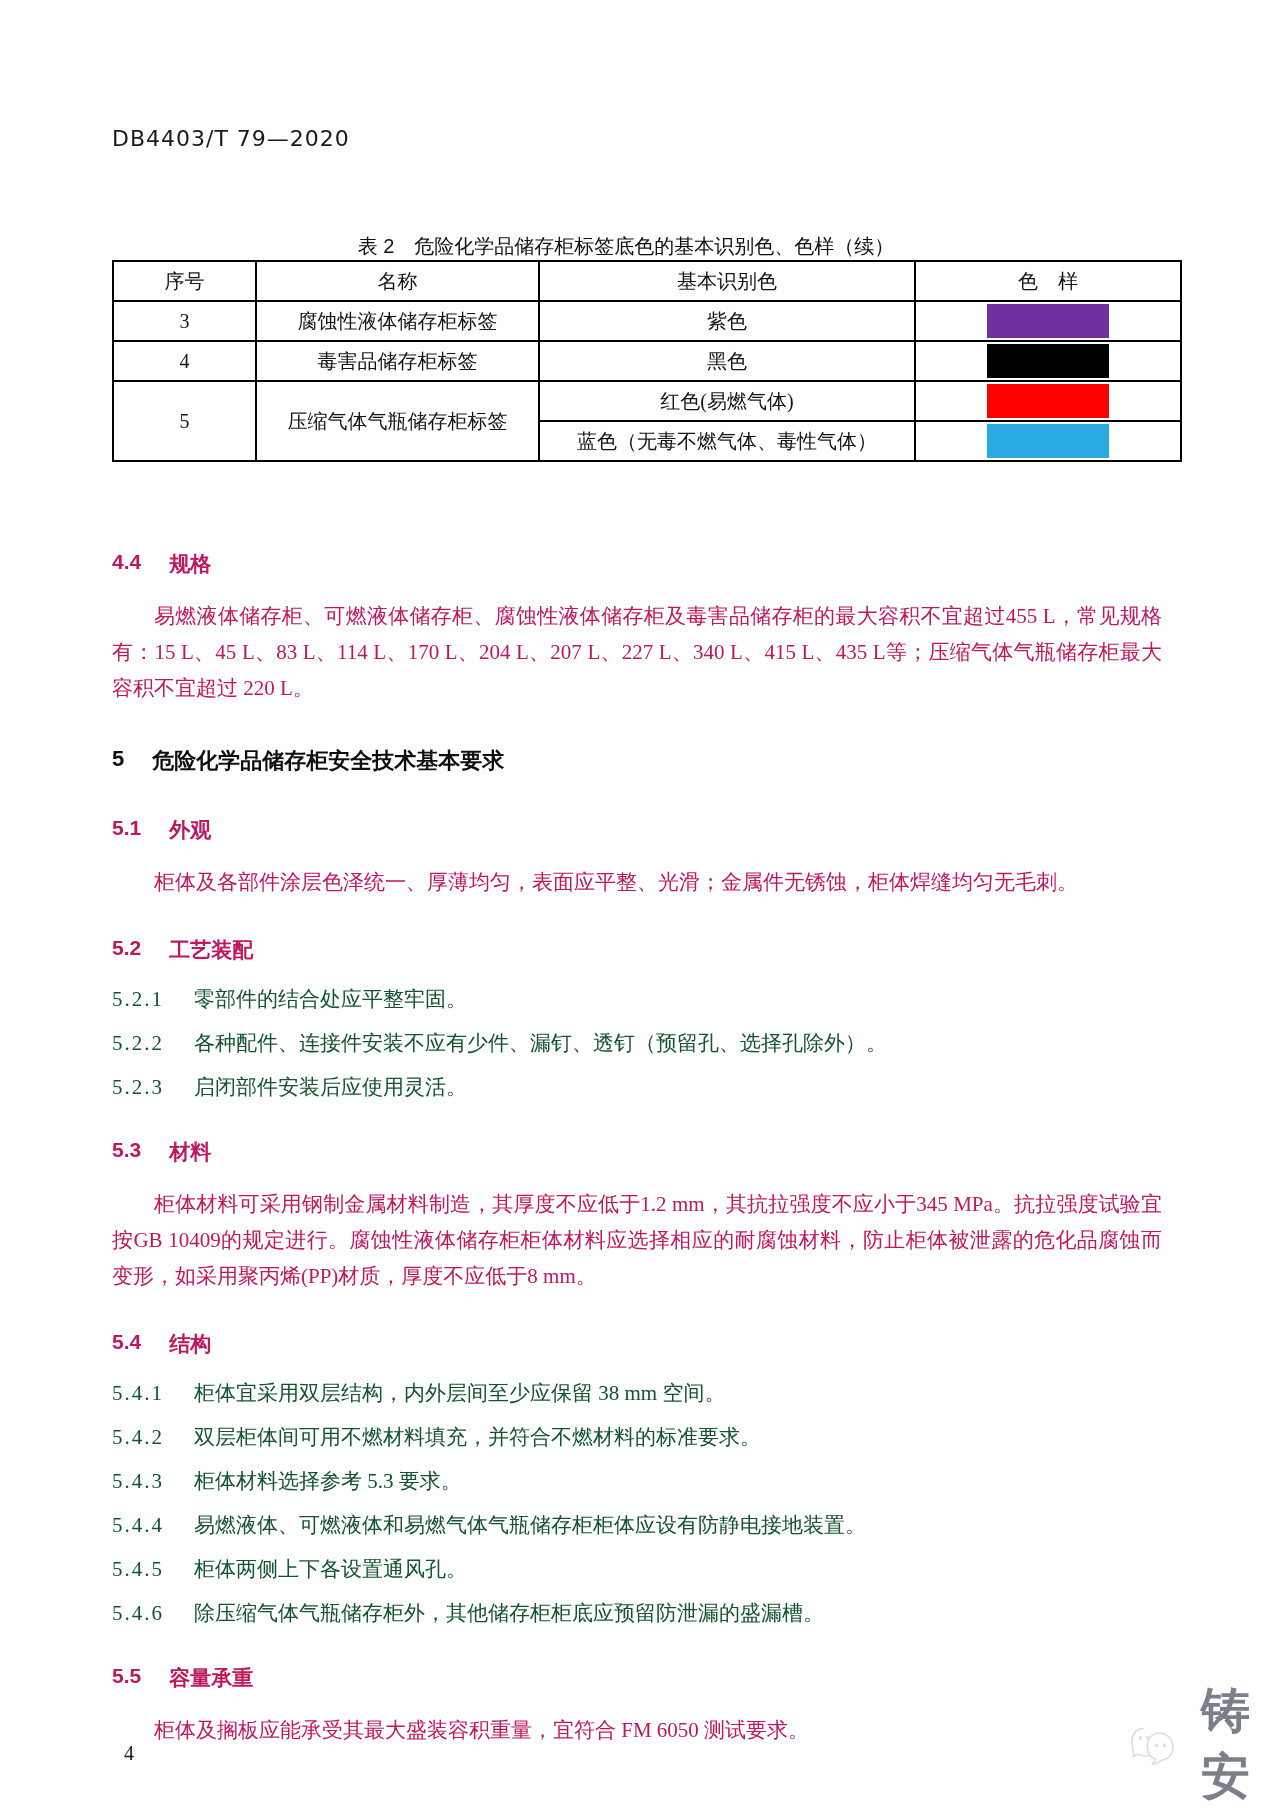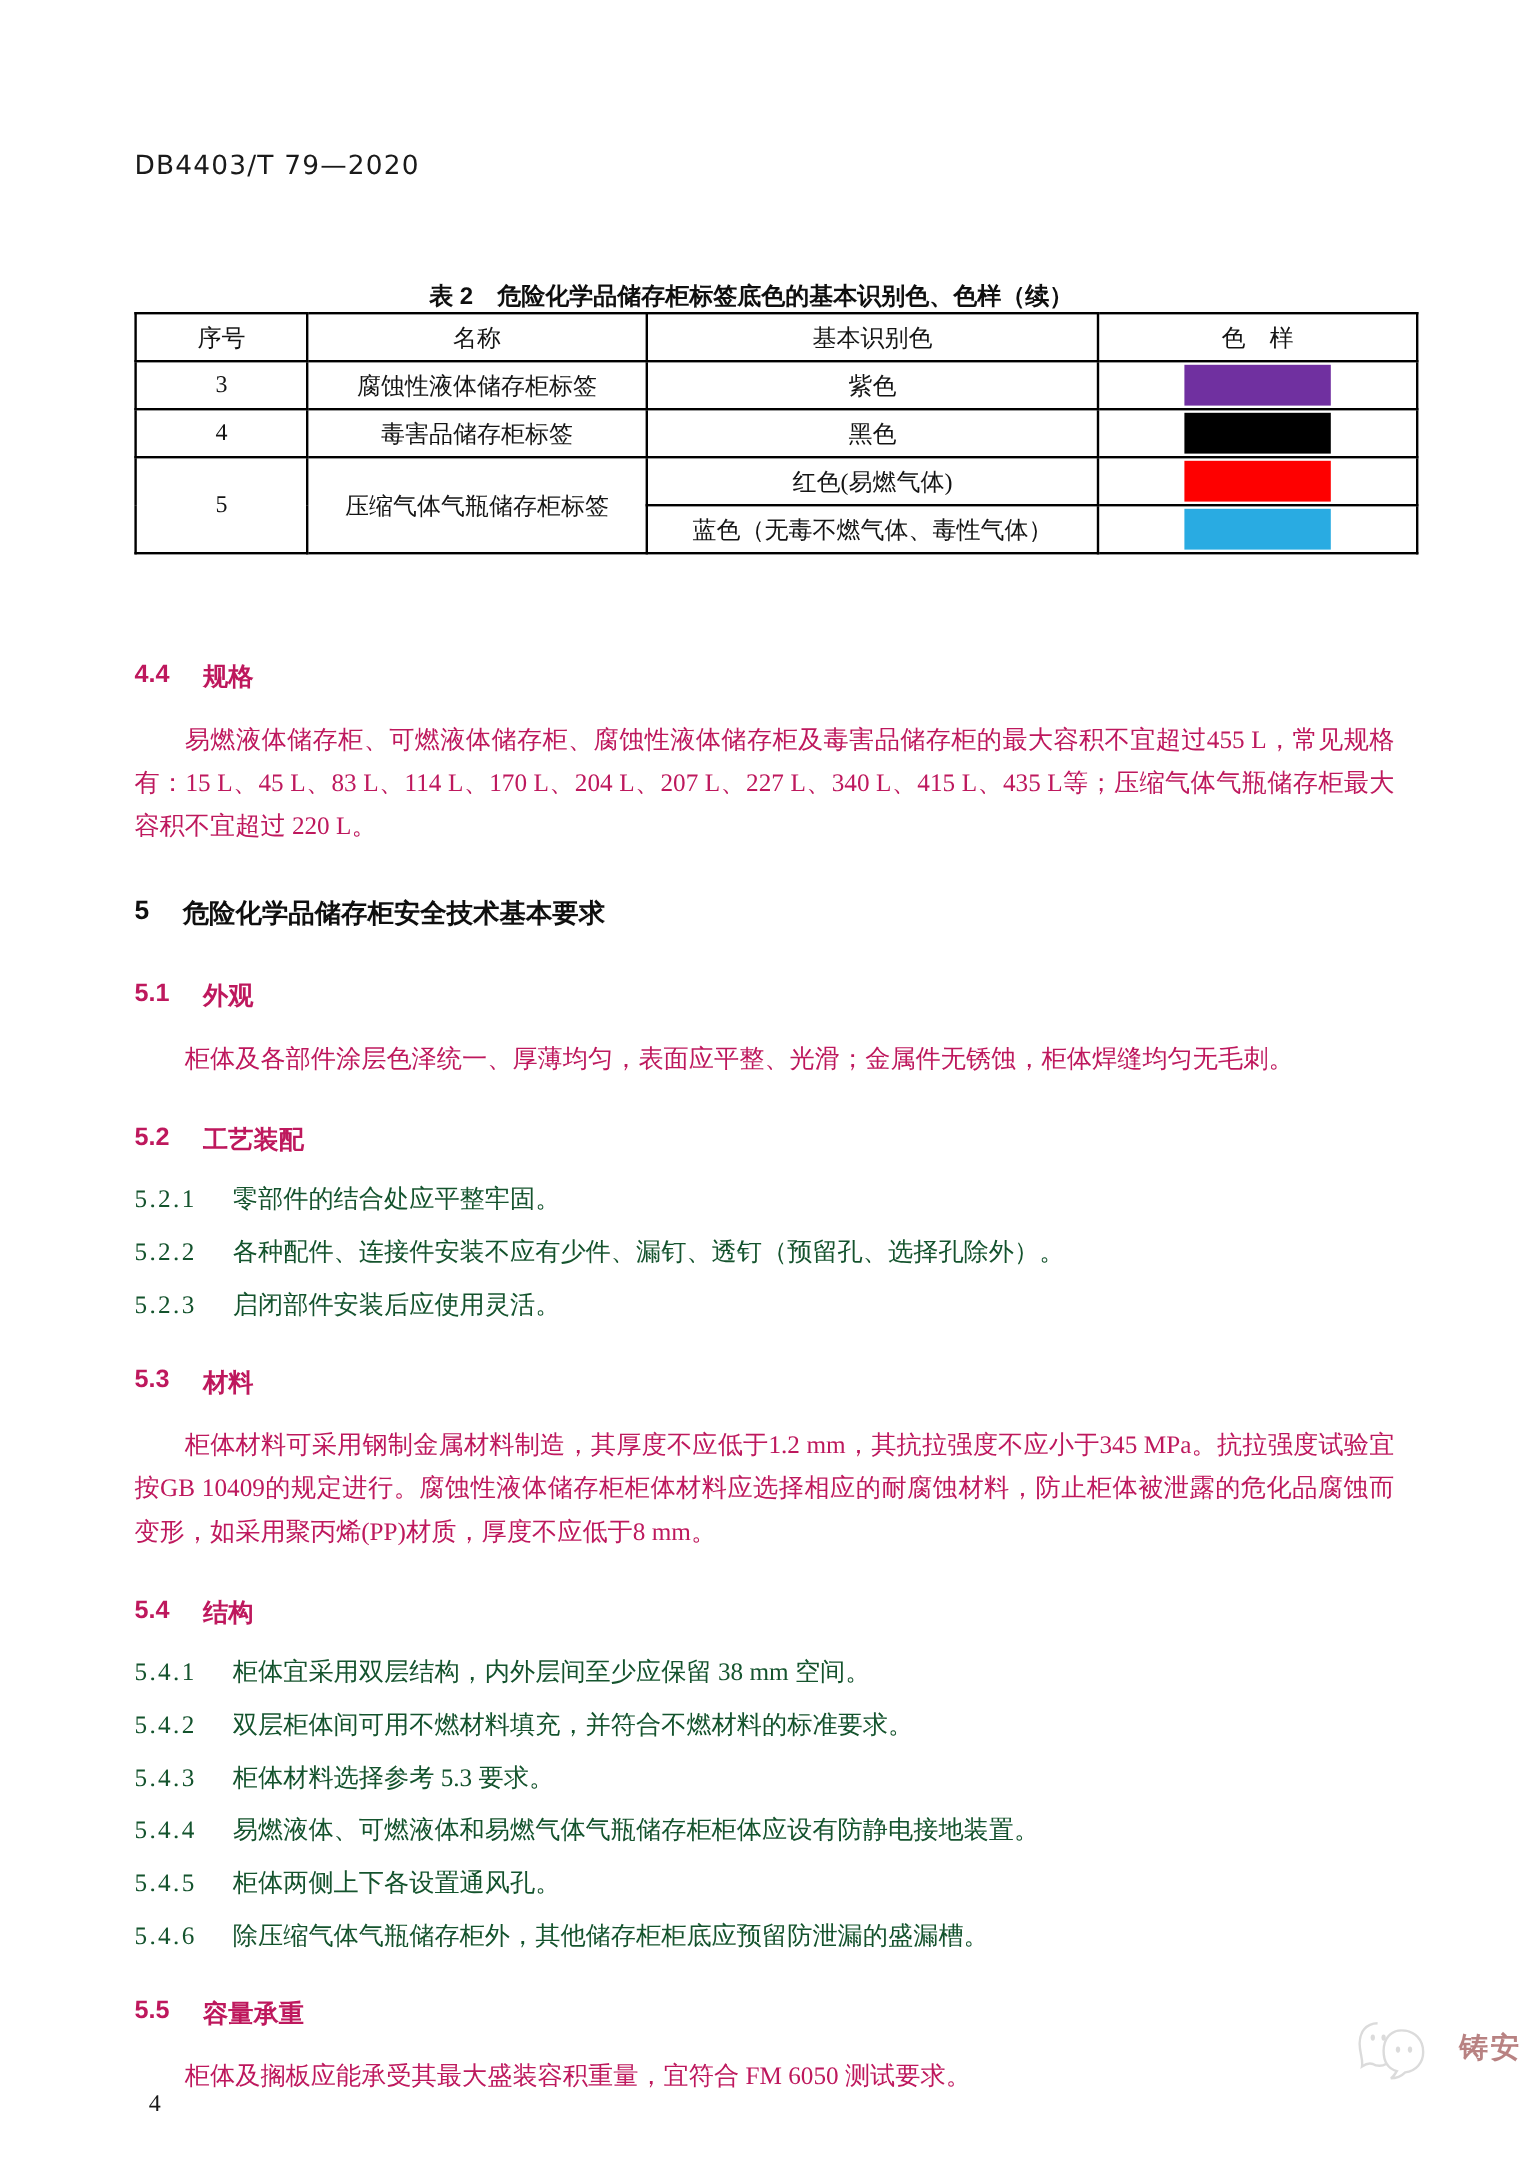--- a/index.html
+++ b/index.html
@@ -21,21 +21,21 @@
   .doc-code {
     font-family: "DejaVu Sans", "Liberation Sans", sans-serif;
     font-size: 22px;
     letter-spacing: 1px;
     color: #1a1a1a;
   }
   .table-title {
     width: 1028px;
     text-align: center;
     font-family: "Liberation Sans", "DejaVu Sans", sans-serif;
-    font-weight: bold;
+    font-weight: normal;
     font-size: 20px;
     margin-top: 82px;
     color: #0f0f0f;
   }
   table.color-table {
     width: 1028px;
     border-collapse: collapse;
     table-layout: fixed;
   }
   table.color-table td {
@@ -104,22 +104,22 @@
     position: absolute;
     left: 1128px;
     top: 1678px;
     display: flex;
     align-items: center;
     opacity: 0.55;
   }
   .watermark-text {
     font-family: "Liberation Sans", "DejaVu Sans", sans-serif;
     font-weight: bold;
-    font-size: 24px;
-    color: #7f1d1d;
+    font-size: 49px;
+    color: #0f172a;
     letter-spacing: 2px;
     margin-left: 22px;
   }
   .ghosts { width: 66px; height: 56px; }
 </style>
 </head>
 <body>
 
 <div class="page">
 

